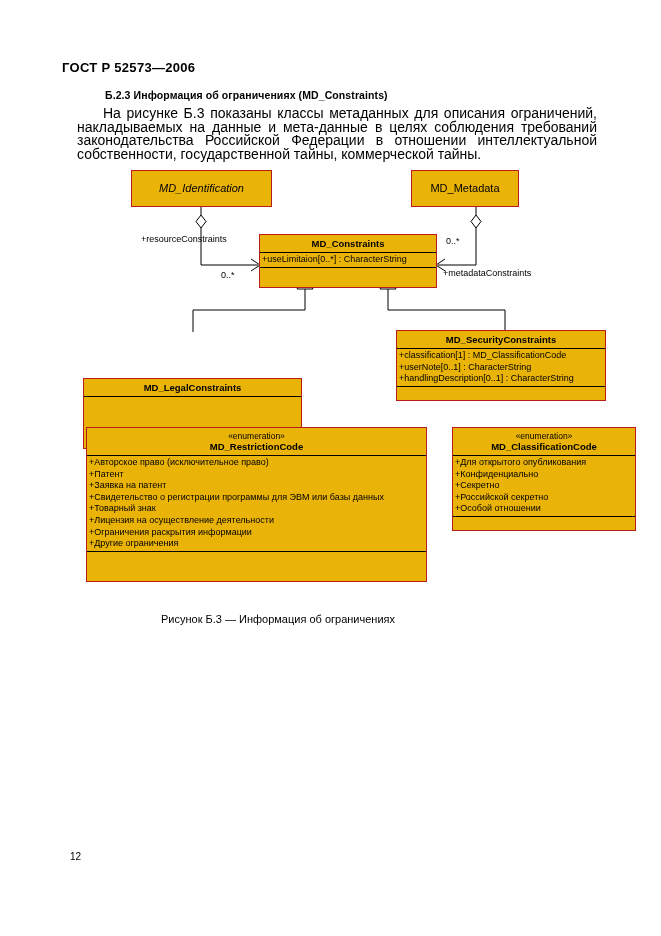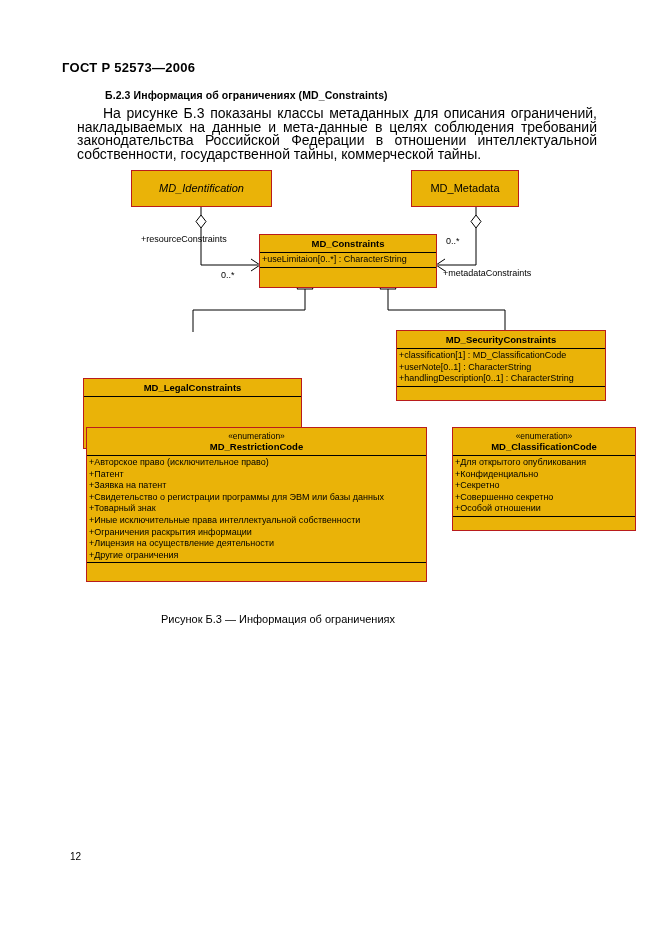--- a/index.html
+++ b/index.html
@@ -188,38 +188,37 @@
     <div style="padding:3px 2px 3px 2px;">
       <div class="uml-stereo">«enumeration»</div>
       <div class="uml-title" style="padding:0;">MD_RestrictionCode</div>
     </div>
     <div class="uml-compartment">
       <div class="uml-attr">+Авторское право (исключительное право)</div>
       <div class="uml-attr">+Патент</div>
       <div class="uml-attr">+Заявка на патент</div>
       <div class="uml-attr">+Свидетельство о регистрации программы для ЭВМ или базы данных</div>
       <div class="uml-attr">+Товарный знак</div>
-      <div class="uml-attr">+Иные исключительные права интеллектуальной собственности</div>
+      <div class="uml-attr">+Лицензия на осуществление деятельности</div>
       <div class="uml-attr">+Ограничения раскрытия информации</div>
-      <div class="uml-attr">+Лицензия на осуществление деятельности</div>
       <div class="uml-attr">+Другие ограничения</div>
     </div>
     <div class="uml-compartment uml-empty"></div>
   </div>
 
   <div class="uml-box" style="left:452px; top:427px; width:184px; height:104px;">
     <div style="padding:3px 2px 3px 2px;">
       <div class="uml-stereo">«enumeration»</div>
       <div class="uml-title" style="padding:0;">MD_ClassificationCode</div>
     </div>
     <div class="uml-compartment">
       <div class="uml-attr">+Для открытого опубликования</div>
       <div class="uml-attr">+Конфиденциально</div>
       <div class="uml-attr">+Секретно</div>
-      <div class="uml-attr">+Совершенно секретно</div>
+      <div class="uml-attr">+Российской секретно</div>
       <div class="uml-attr">+Особой отношении</div>
     </div>
     <div class="uml-compartment uml-empty"></div>
   </div>
 
   <div class="edge-label" style="left:141px; top:234px;">+resourceConstraints</div>
   <div class="edge-label" style="left:221px; top:270px;">0..*</div>
   <div class="edge-label" style="left:443px; top:268px;">+metadataConstraints</div>
   <div class="edge-label" style="left:446px; top:236px;">0..*</div>
 

